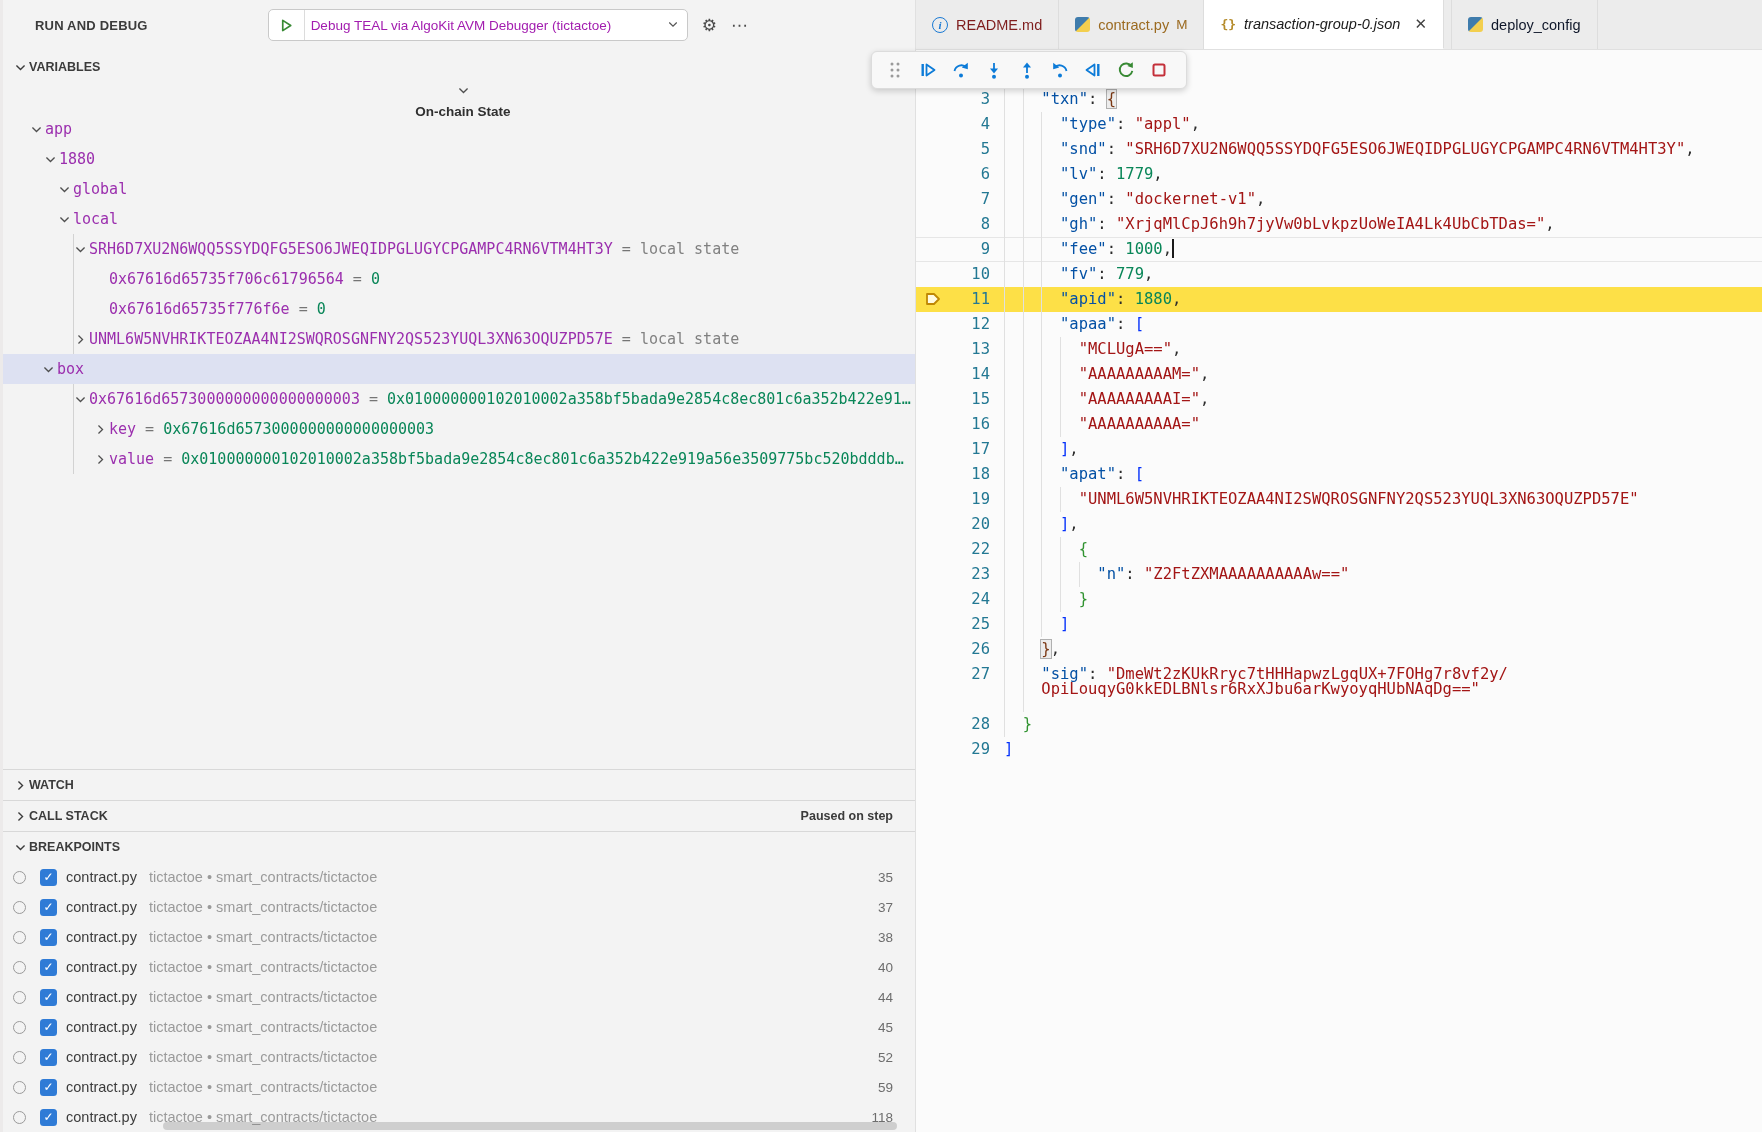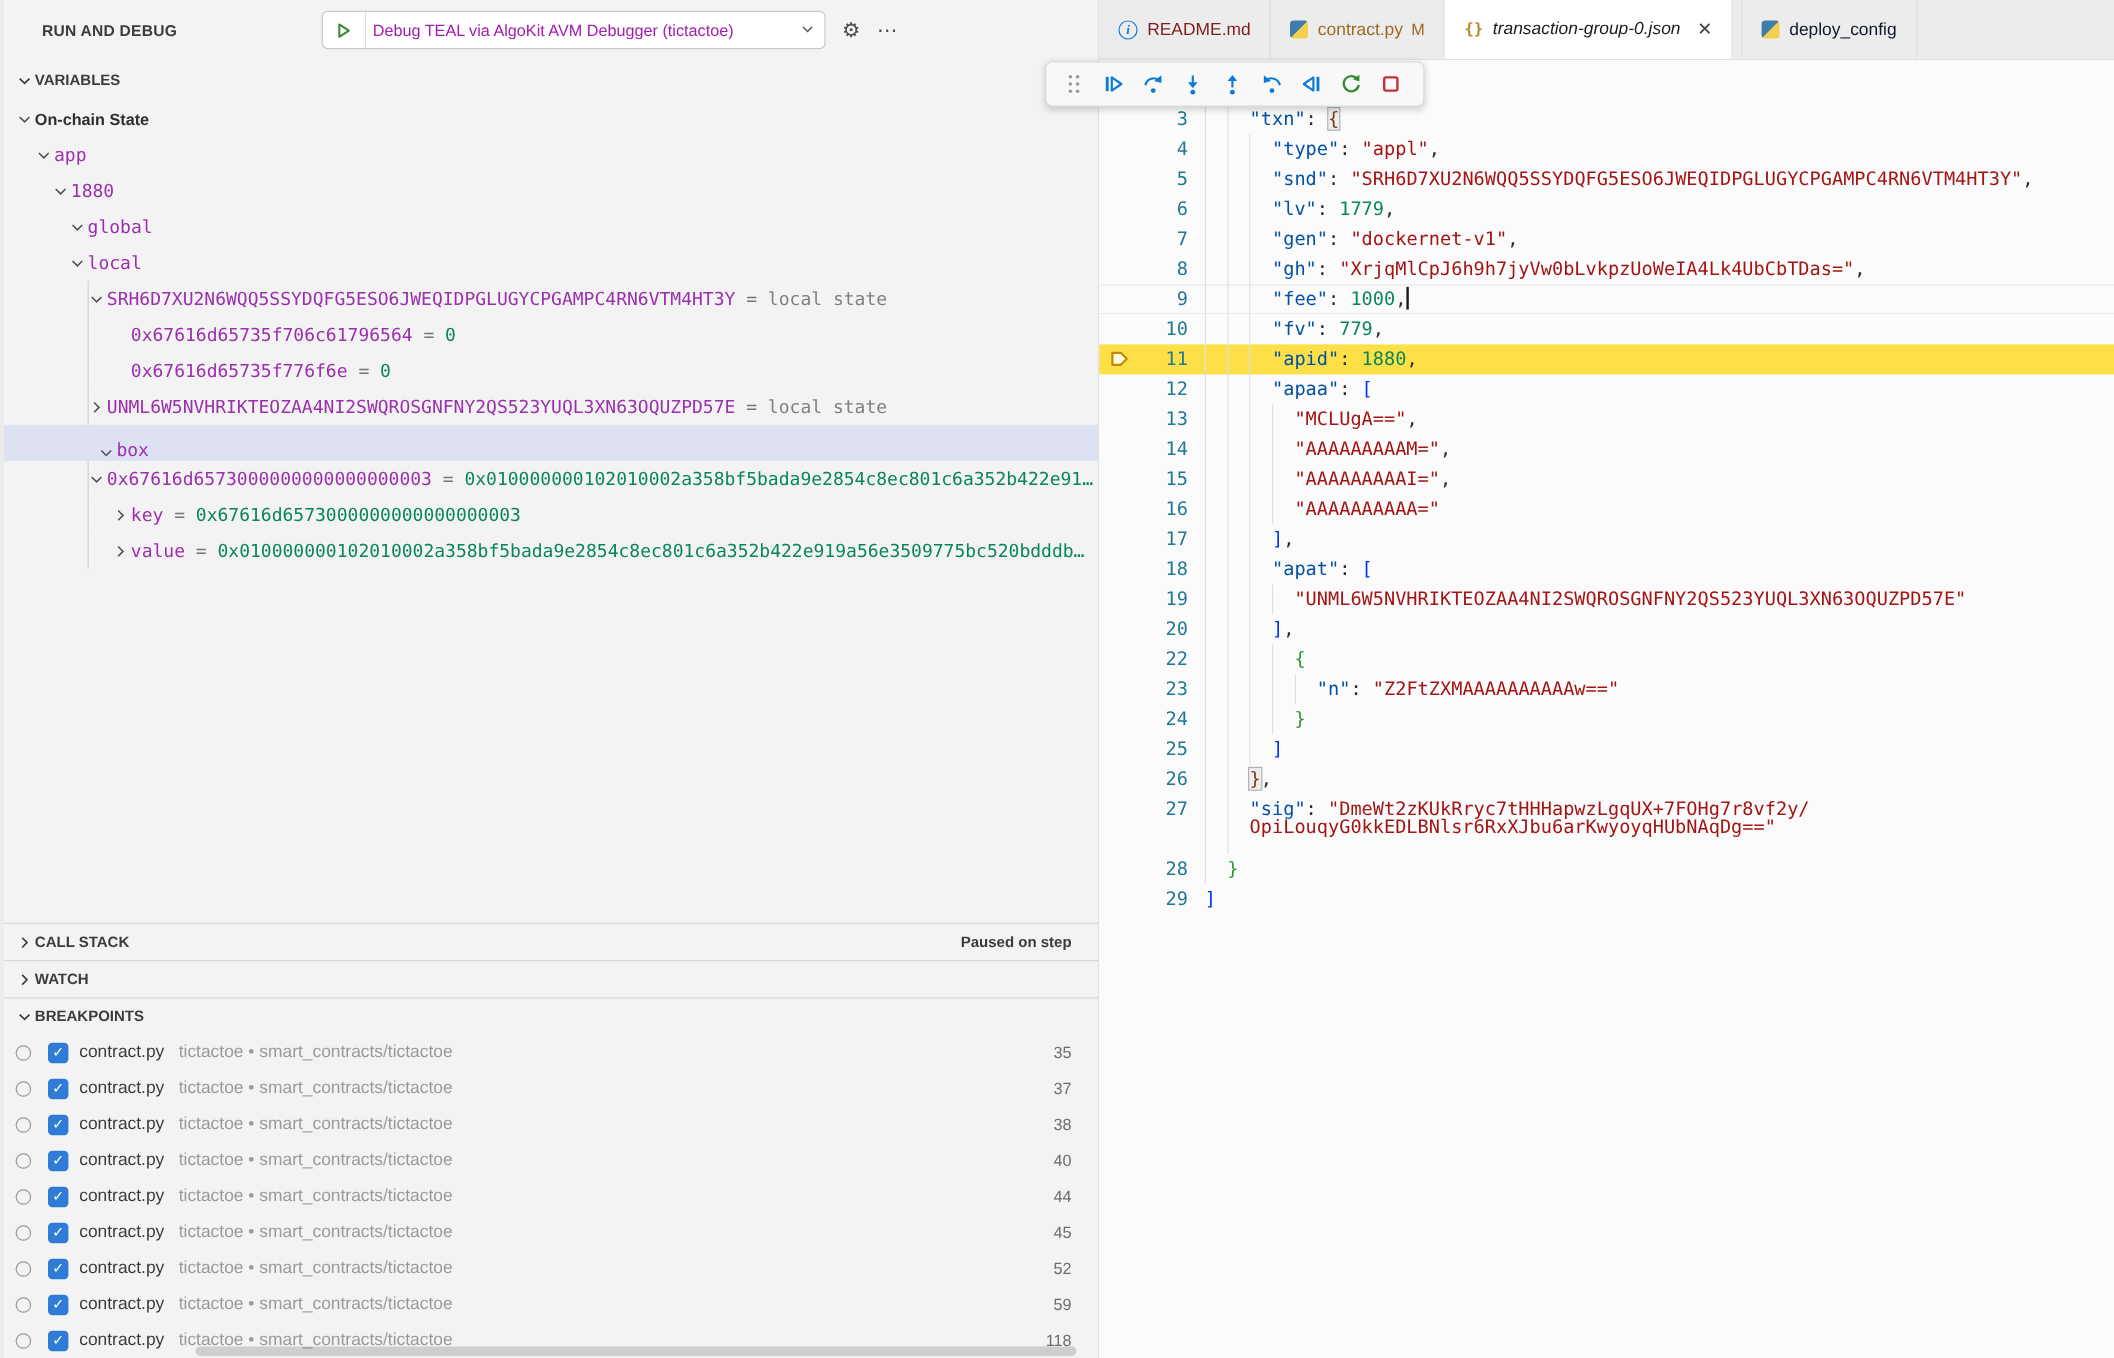--- a/index.html
+++ b/index.html
@@ -112,21 +112,21 @@
   <div class="section-header" id="variables-header">
     <span class="chev">
         <svg width="13" height="13" viewBox="0 0 16 16">
           <path d="M3 5.5 L8 10.5 L13 5.5" fill="none" stroke="#3b3b3b" stroke-width="1.7"></path>
         </svg>
       </span>
     <span>VARIABLES</span>
   </div>
 
   <div id="variables-body">
-      <div class="tree-row" style="padding-left: 8px;">
+      <div class="tree-row" style="padding-left: 8px; flex-direction: column;">
         <span class="tree-chev">
           <svg width="13" height="13" viewBox="0 0 16 16">
             <path d="M3 5.5 L8 10.5 L13 5.5" fill="none" stroke="#4f4f4f" stroke-width="1.6"></path>
           </svg>
         </span>
         <span class="tree-label"><span class="t-scope">On-chain State</span></span>
       </div>
       <div class="tree-row" style="padding-left: 24px;">
         <span class="tree-chev">
           <svg width="13" height="13" viewBox="0 0 16 16">
@@ -180,21 +180,21 @@
       </div>
       <div class="tree-row" style="padding-left: 68px;">
         <span class="tree-guide" style="left: 70px;"></span>
         <span class="tree-chev">
           <svg width="13" height="13" viewBox="0 0 16 16">
             <path d="M5.5 3 L10.5 8 L5.5 13" fill="none" stroke="#4f4f4f" stroke-width="1.6"></path>
           </svg>
         </span>
         <span class="tree-label"><span class="t-name">UNML6W5NVHRIKTEOZAA4NI2SWQROSGNFNY2QS523YUQL3XN63OQUZPD57E</span><span class="t-eq"> = </span><span class="t-gray">local state</span></span>
       </div>
-      <div class="tree-row selected" style="padding-left: 76px; align-items: flex-end;">
+      <div class="tree-row selected" style="padding-left: 36px;">
         <span class="tree-chev">
           <svg width="13" height="13" viewBox="0 0 16 16">
             <path d="M3 5.5 L8 10.5 L13 5.5" fill="none" stroke="#4f4f4f" stroke-width="1.6"></path>
           </svg>
         </span>
         <span class="tree-label"><span class="t-name">box</span></span>
       </div>
       <div class="tree-row" style="padding-left: 68px;">
         <span class="tree-guide" style="left: 70px;"></span>
         <span class="tree-chev">
@@ -223,31 +223,31 @@
         <span class="tree-label"><span class="t-name">value</span><span class="t-eq"> = </span><span class="t-num">0x010000000102010002a358bf5bada9e2854c8ec801c6a352b422e919a56e3509775bc520bdddb…</span></span>
       </div>
     </div>
 
   <div class="section-header">
     <span class="chev">
         <svg width="13" height="13" viewBox="0 0 16 16">
           <path d="M5.5 3 L10.5 8 L5.5 13" fill="none" stroke="#3b3b3b" stroke-width="1.7"></path>
         </svg>
       </span>
-    <span>CALL STACK</span>
-    <span class="paused-badge">Paused on step</span>
+    <span>WATCH</span>
   </div>
 
   <div class="section-header">
     <span class="chev">
         <svg width="13" height="13" viewBox="0 0 16 16">
           <path d="M5.5 3 L10.5 8 L5.5 13" fill="none" stroke="#3b3b3b" stroke-width="1.7"></path>
         </svg>
       </span>
-    <span>WATCH</span>
+    <span>CALL STACK</span>
+    <span class="paused-badge">Paused on step</span>
   </div>
 
   <div class="section-header">
     <span class="chev">
         <svg width="13" height="13" viewBox="0 0 16 16">
           <path d="M3 5.5 L8 10.5 L13 5.5" fill="none" stroke="#3b3b3b" stroke-width="1.7"></path>
         </svg>
       </span>
     <span>BREAKPOINTS</span>
   </div>

